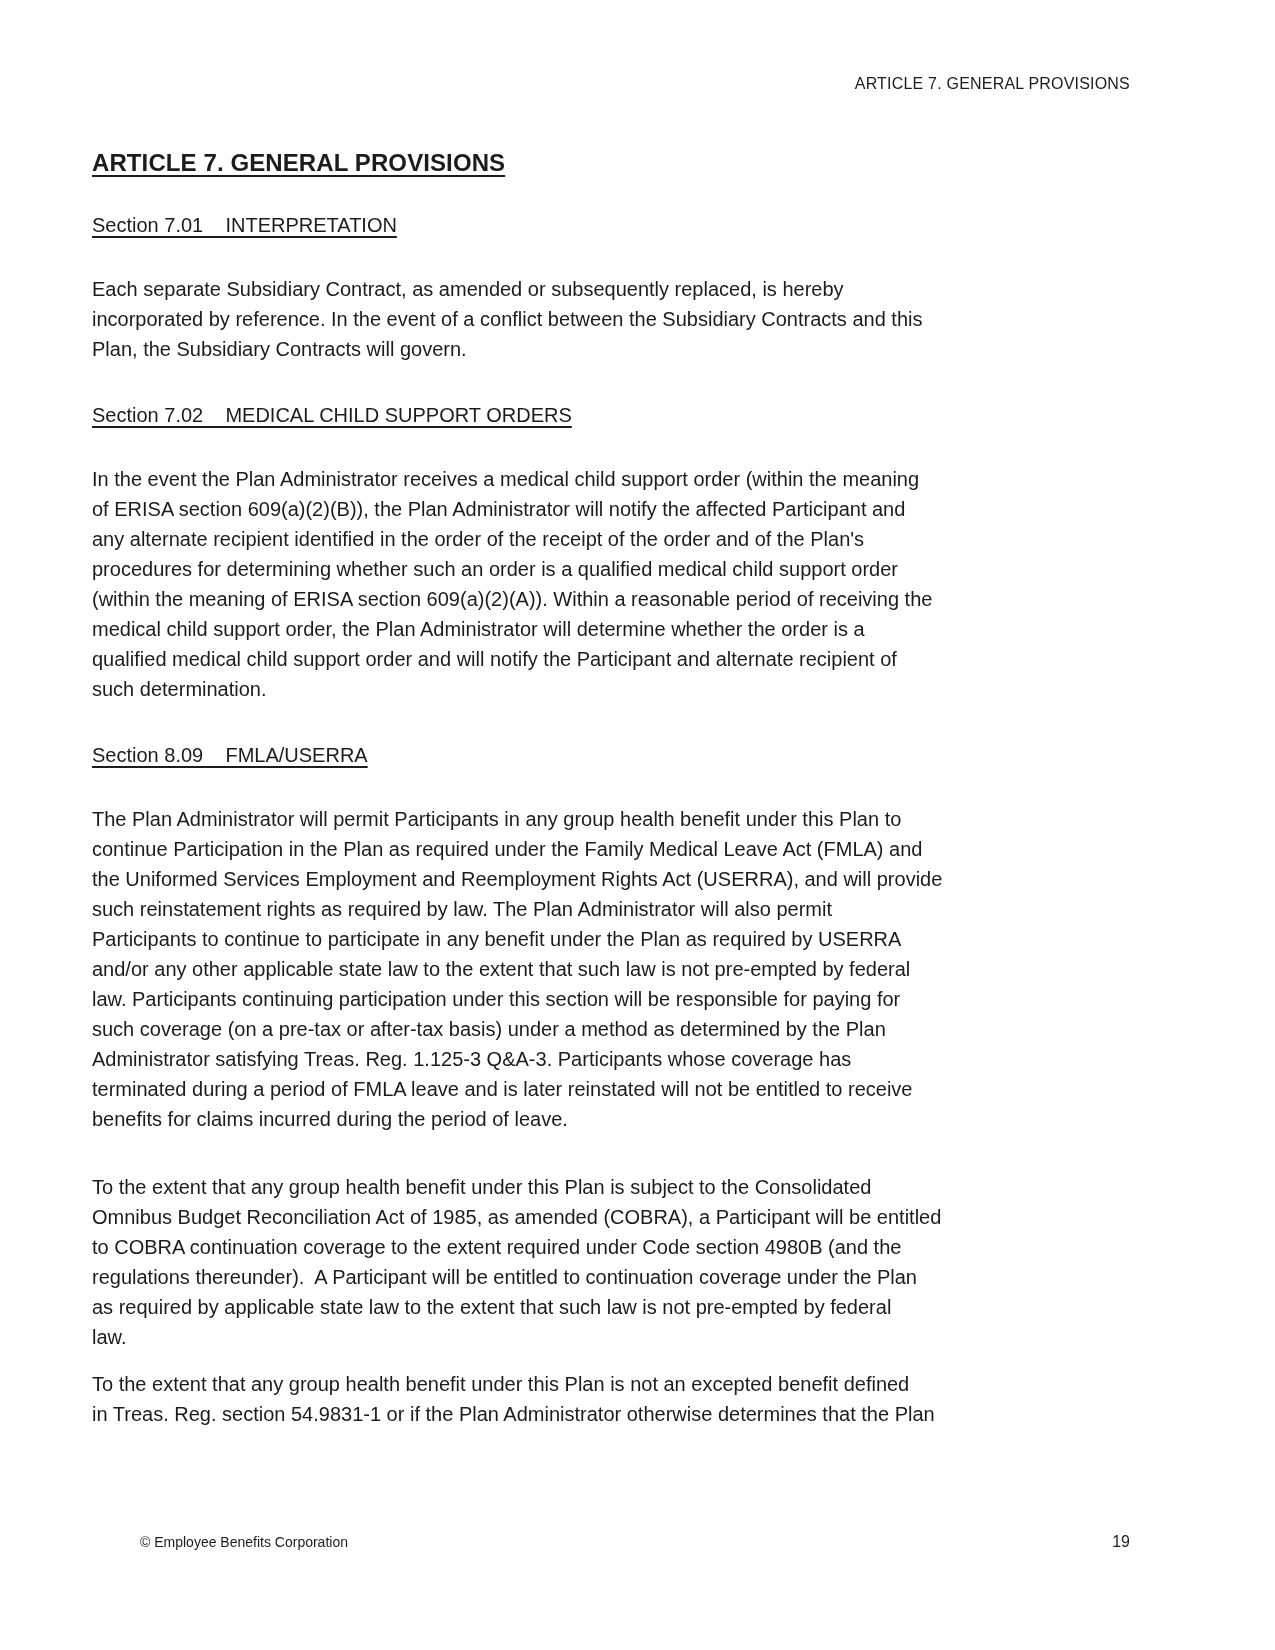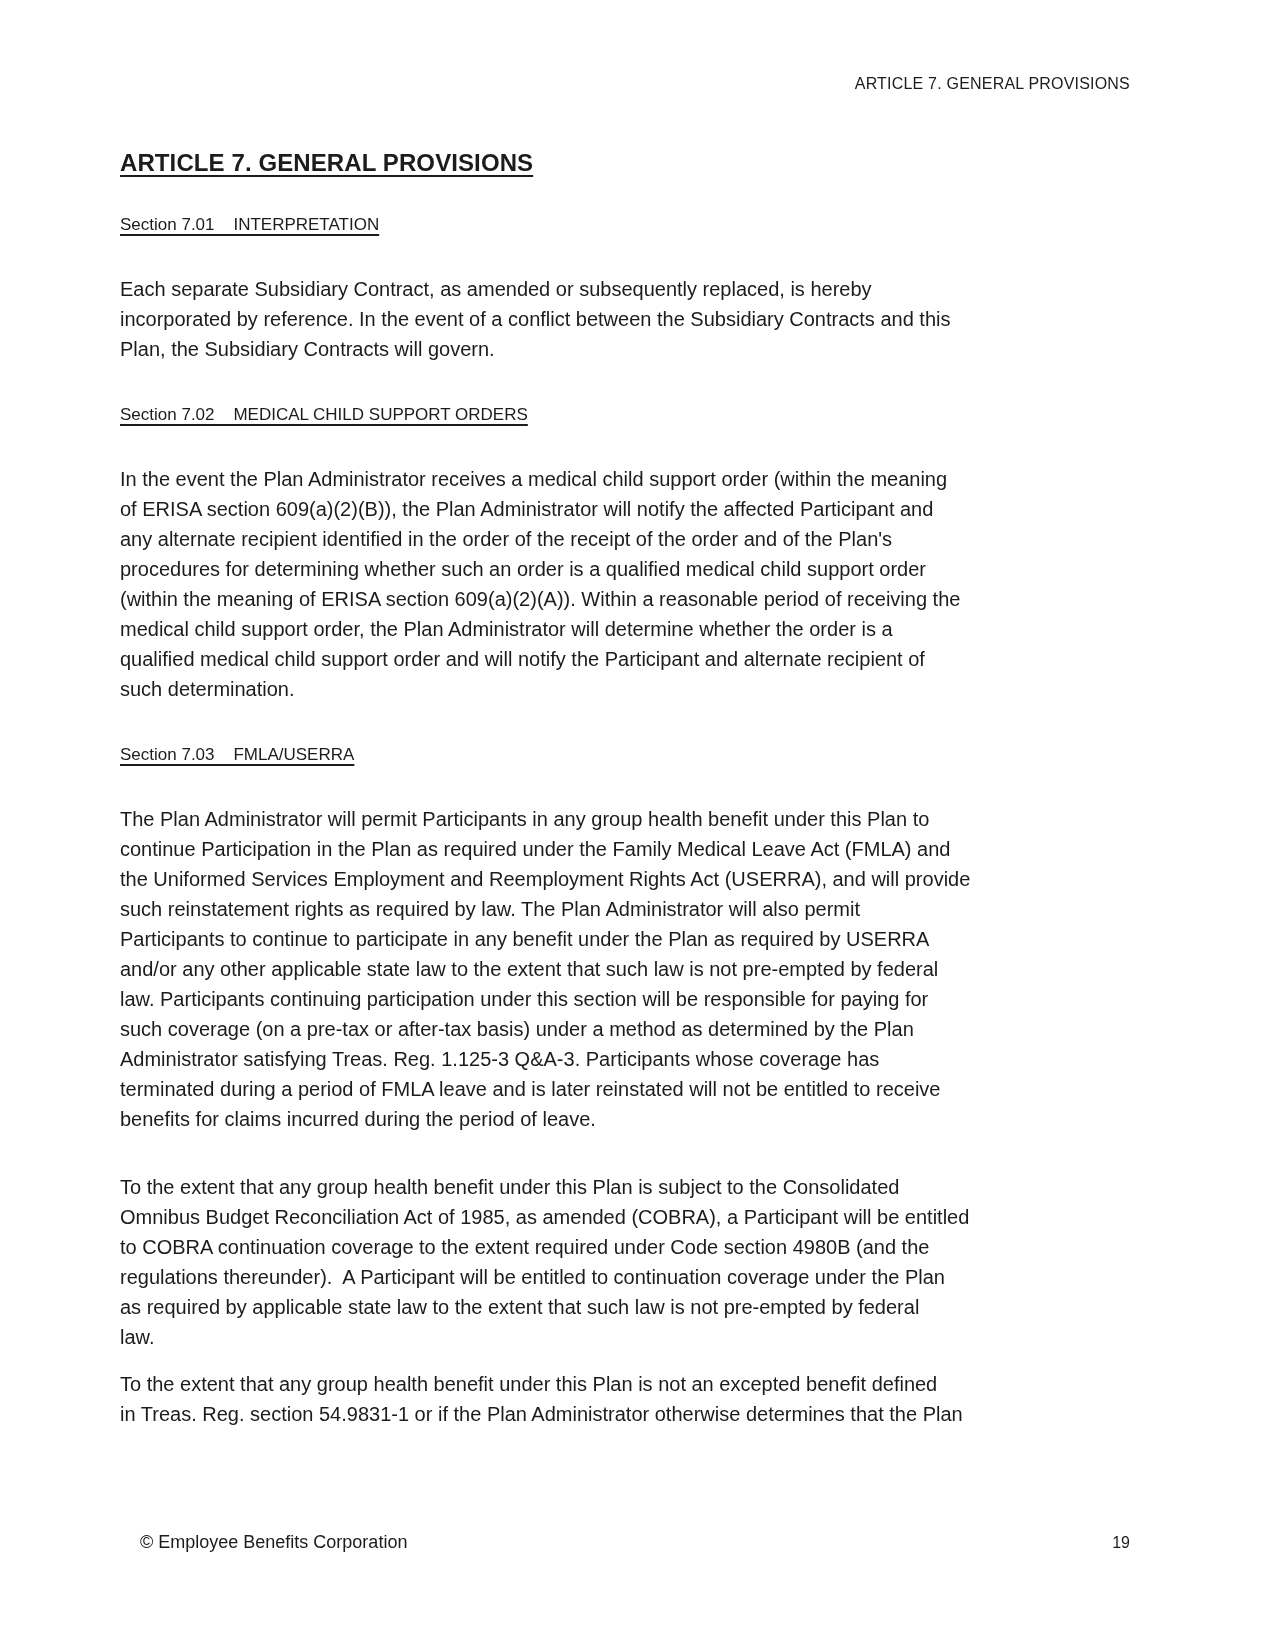--- a/index.html
+++ b/index.html
@@ -6,42 +6,42 @@
   body {
     width: 1275px;
     height: 1650px;
     position: relative;
     background: #ffffff;
     font-family: "Liberation Sans", "DejaVu Sans", sans-serif;
     color: #1c1c1c;
     -webkit-font-smoothing: antialiased;
   }
   .content {
-    padding: 74px 145px 0 120px;
+    padding: 74px 145px 0 92px;
   }
   .running-header {
     font-size: 16px;
     line-height: 20px;
     text-align: right;
     margin: 0 0 54px 0;
     letter-spacing: 0.2px;
   }
   .doc-title {
     font-size: 24px;
     font-weight: bold;
     line-height: 30px;
     margin: 0 0 34px 0;
     text-decoration: underline;
     text-decoration-thickness: 2px;
     text-underline-offset: 4px;
     white-space: pre-wrap;
     letter-spacing: 0.1px;
   }
   .sec-heading {
-    font-size: 17px;
+    font-size: 20px;
     font-weight: normal;
     line-height: 26px;
     margin: 0 0 36px 0;
     text-decoration: underline;
     text-decoration-thickness: 1.5px;
     text-underline-offset: 4px;
     white-space: pre-wrap;
   }
   .para {
     font-size: 20px;
@@ -54,21 +54,21 @@
   .para.mb-none { margin-bottom: 0; }
   .footer {
     position: absolute;
     left: 140px;
     right: 145px;
     top: 1530px;
     display: flex;
     justify-content: space-between;
     align-items: baseline;
   }
-  .footer-copyright { font-size: 18px; line-height: 24px; }
+  .footer-copyright { font-size: 14px; line-height: 24px; }
   .footer-page-number { font-size: 16px; line-height: 24px; }
 </style>
 </head>
 <body>
 
 <div class="content">
 
   <div class="running-header">ARTICLE 7. GENERAL PROVISIONS</div>
 
   <h1 class="doc-title">ARTICLE 7. GENERAL PROVISIONS</h1>
@@ -81,21 +81,21 @@
   <h2 class="sec-heading">Section 7.02    MEDICAL CHILD SUPPORT ORDERS</h2>
   <p class="para">In the event the Plan Administrator receives a medical child support order (within the meaning
 of ERISA section 609(a)(2)(B)), the Plan Administrator will notify the affected Participant and
 any alternate recipient identified in the order of the receipt of the order and of the Plan's
 procedures for determining whether such an order is a qualified medical child support order
 (within the meaning of ERISA section 609(a)(2)(A)). Within a reasonable period of receiving the
 medical child support order, the Plan Administrator will determine whether the order is a
 qualified medical child support order and will notify the Participant and alternate recipient of
 such determination.</p>
 
-  <h2 class="sec-heading">Section 7.03    FMLA/USERRA</h2>
+  <h2 class="sec-heading">Section 8.09    FMLA/USERRA</h2>
   <p class="para">The Plan Administrator will permit Participants in any group health benefit under this Plan to
 continue Participation in the Plan as required under the Family Medical Leave Act (FMLA) and
 the Uniformed Services Employment and Reemployment Rights Act (USERRA), and will provide
 such reinstatement rights as required by law. The Plan Administrator will also permit
 Participants to continue to participate in any benefit under the Plan as required by USERRA
 and/or any other applicable state law to the extent that such law is not pre-empted by federal
 law. Participants continuing participation under this section will be responsible for paying for
 such coverage (on a pre-tax or after-tax basis) under a method as determined by the Plan
 Administrator satisfying Treas. Reg. 1.125-3 Q&amp;A-3. Participants whose coverage has
 terminated during a period of FMLA leave and is later reinstated will not be entitled to receive

